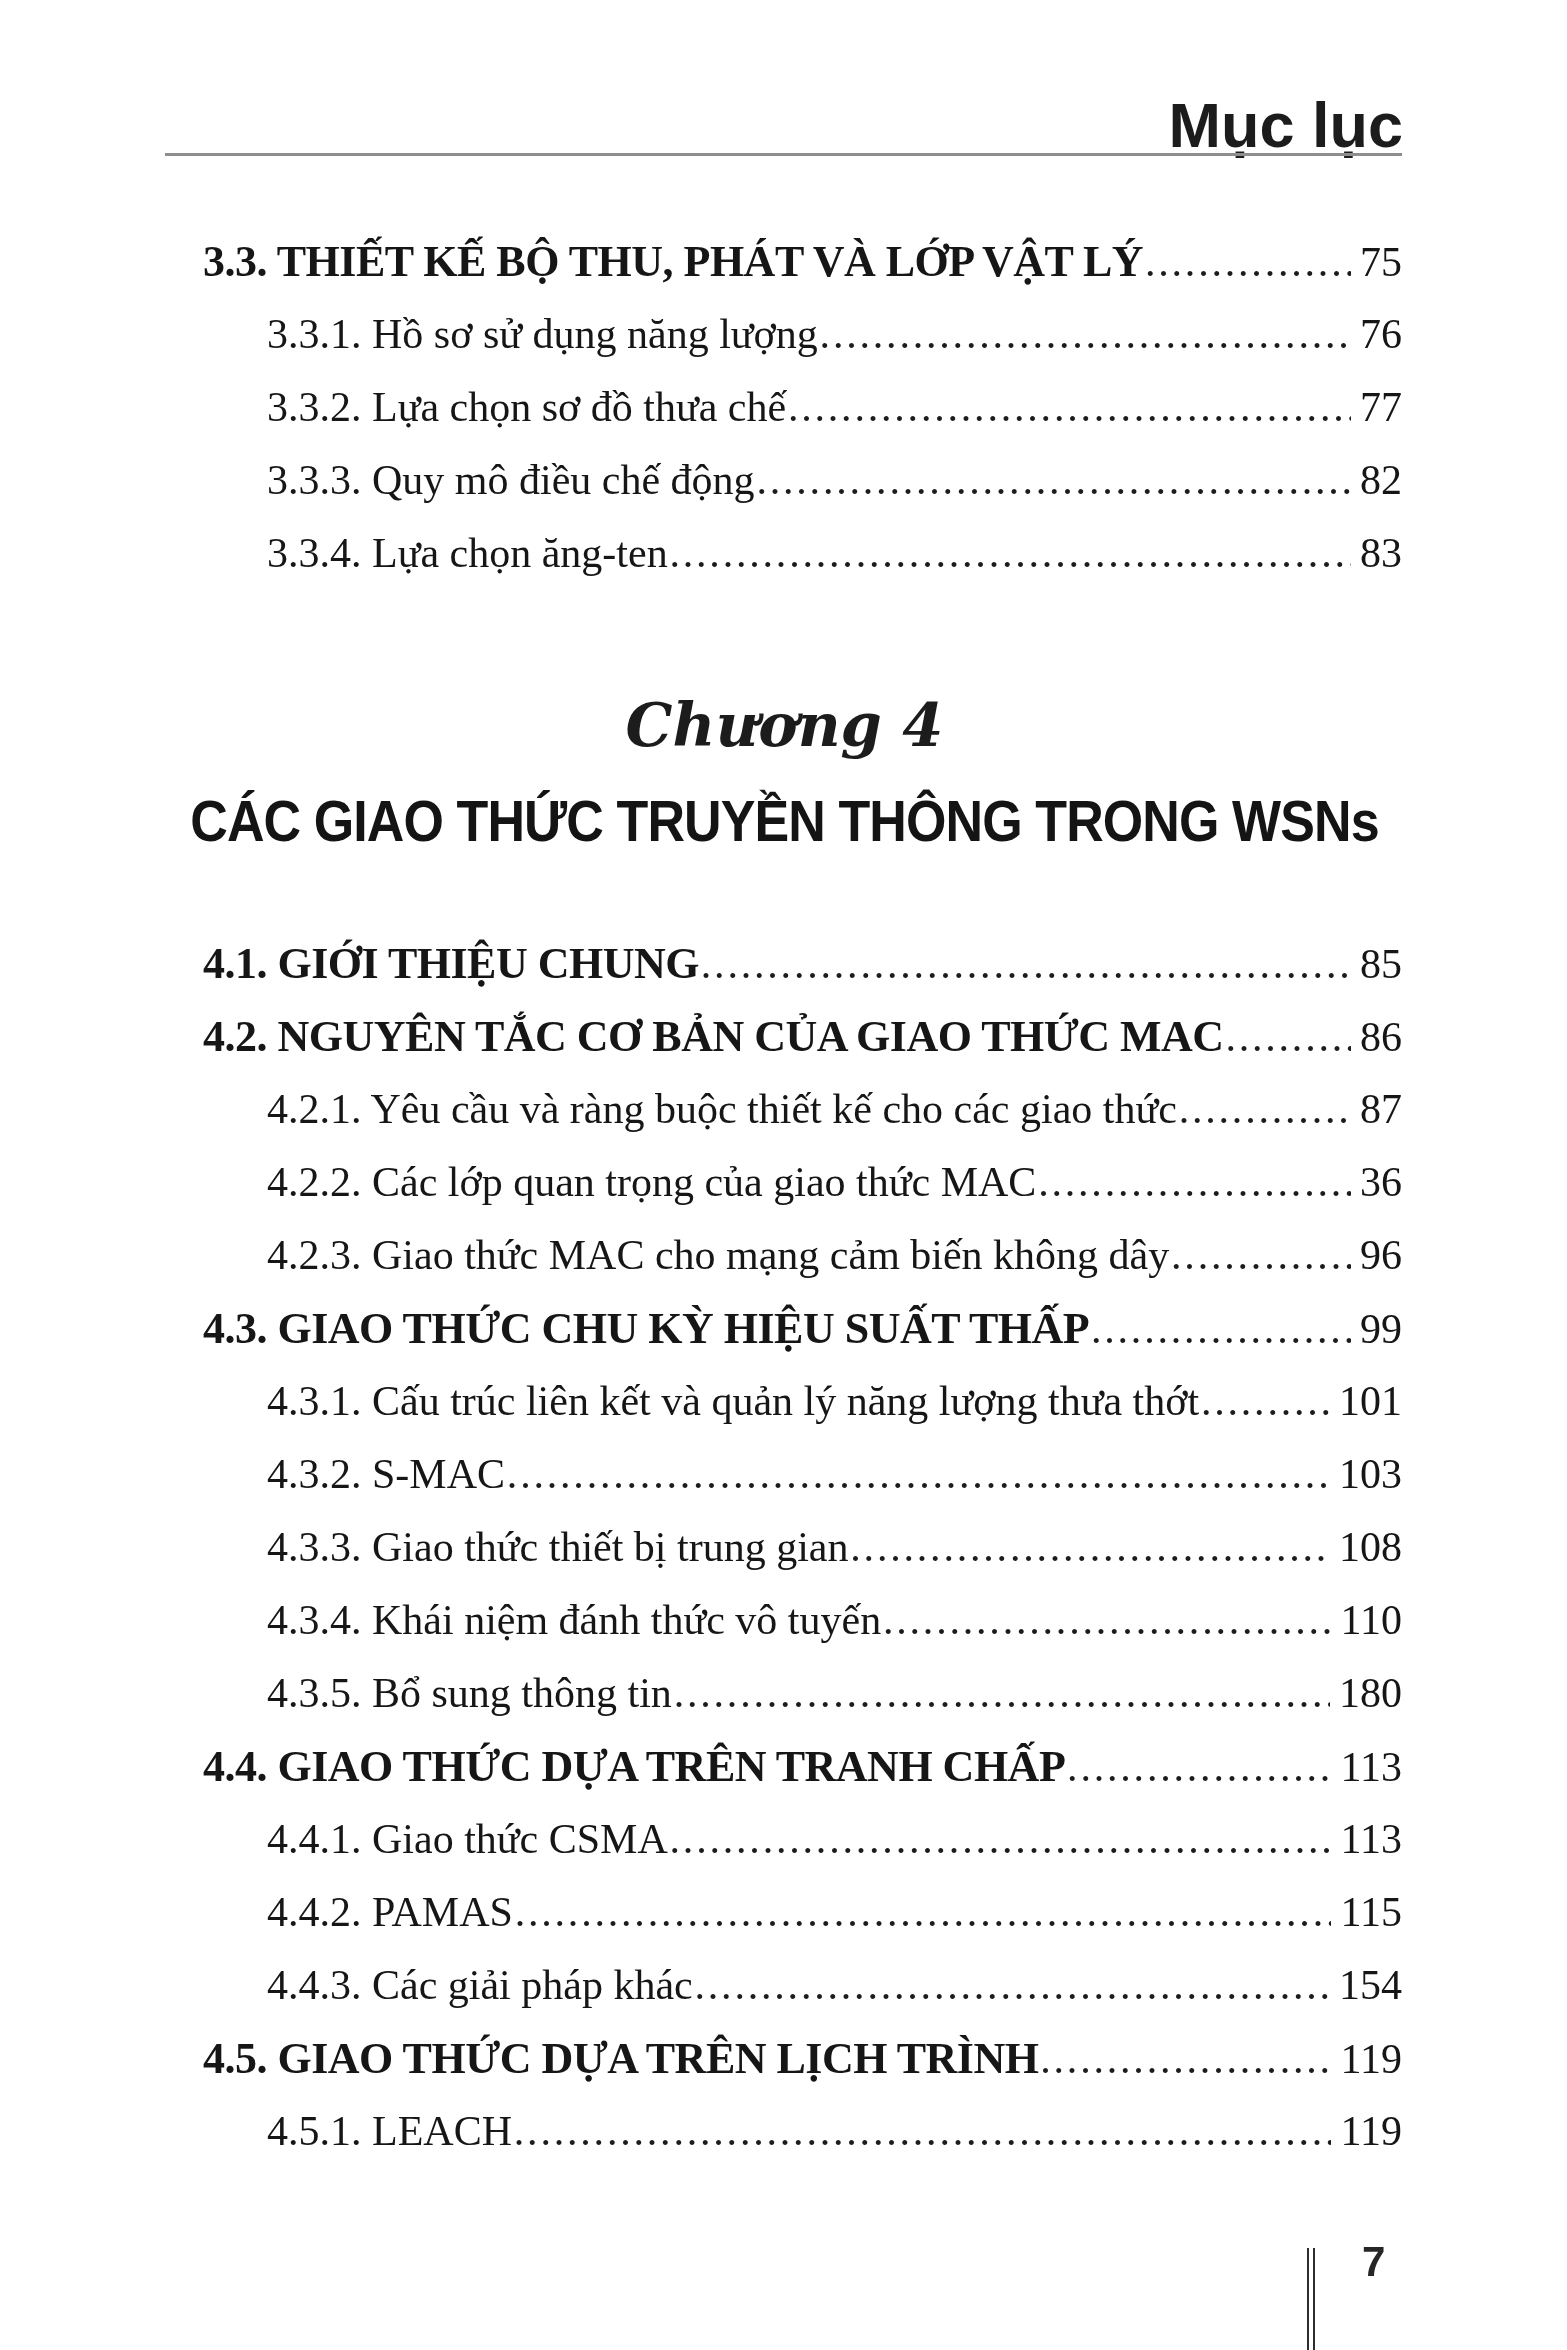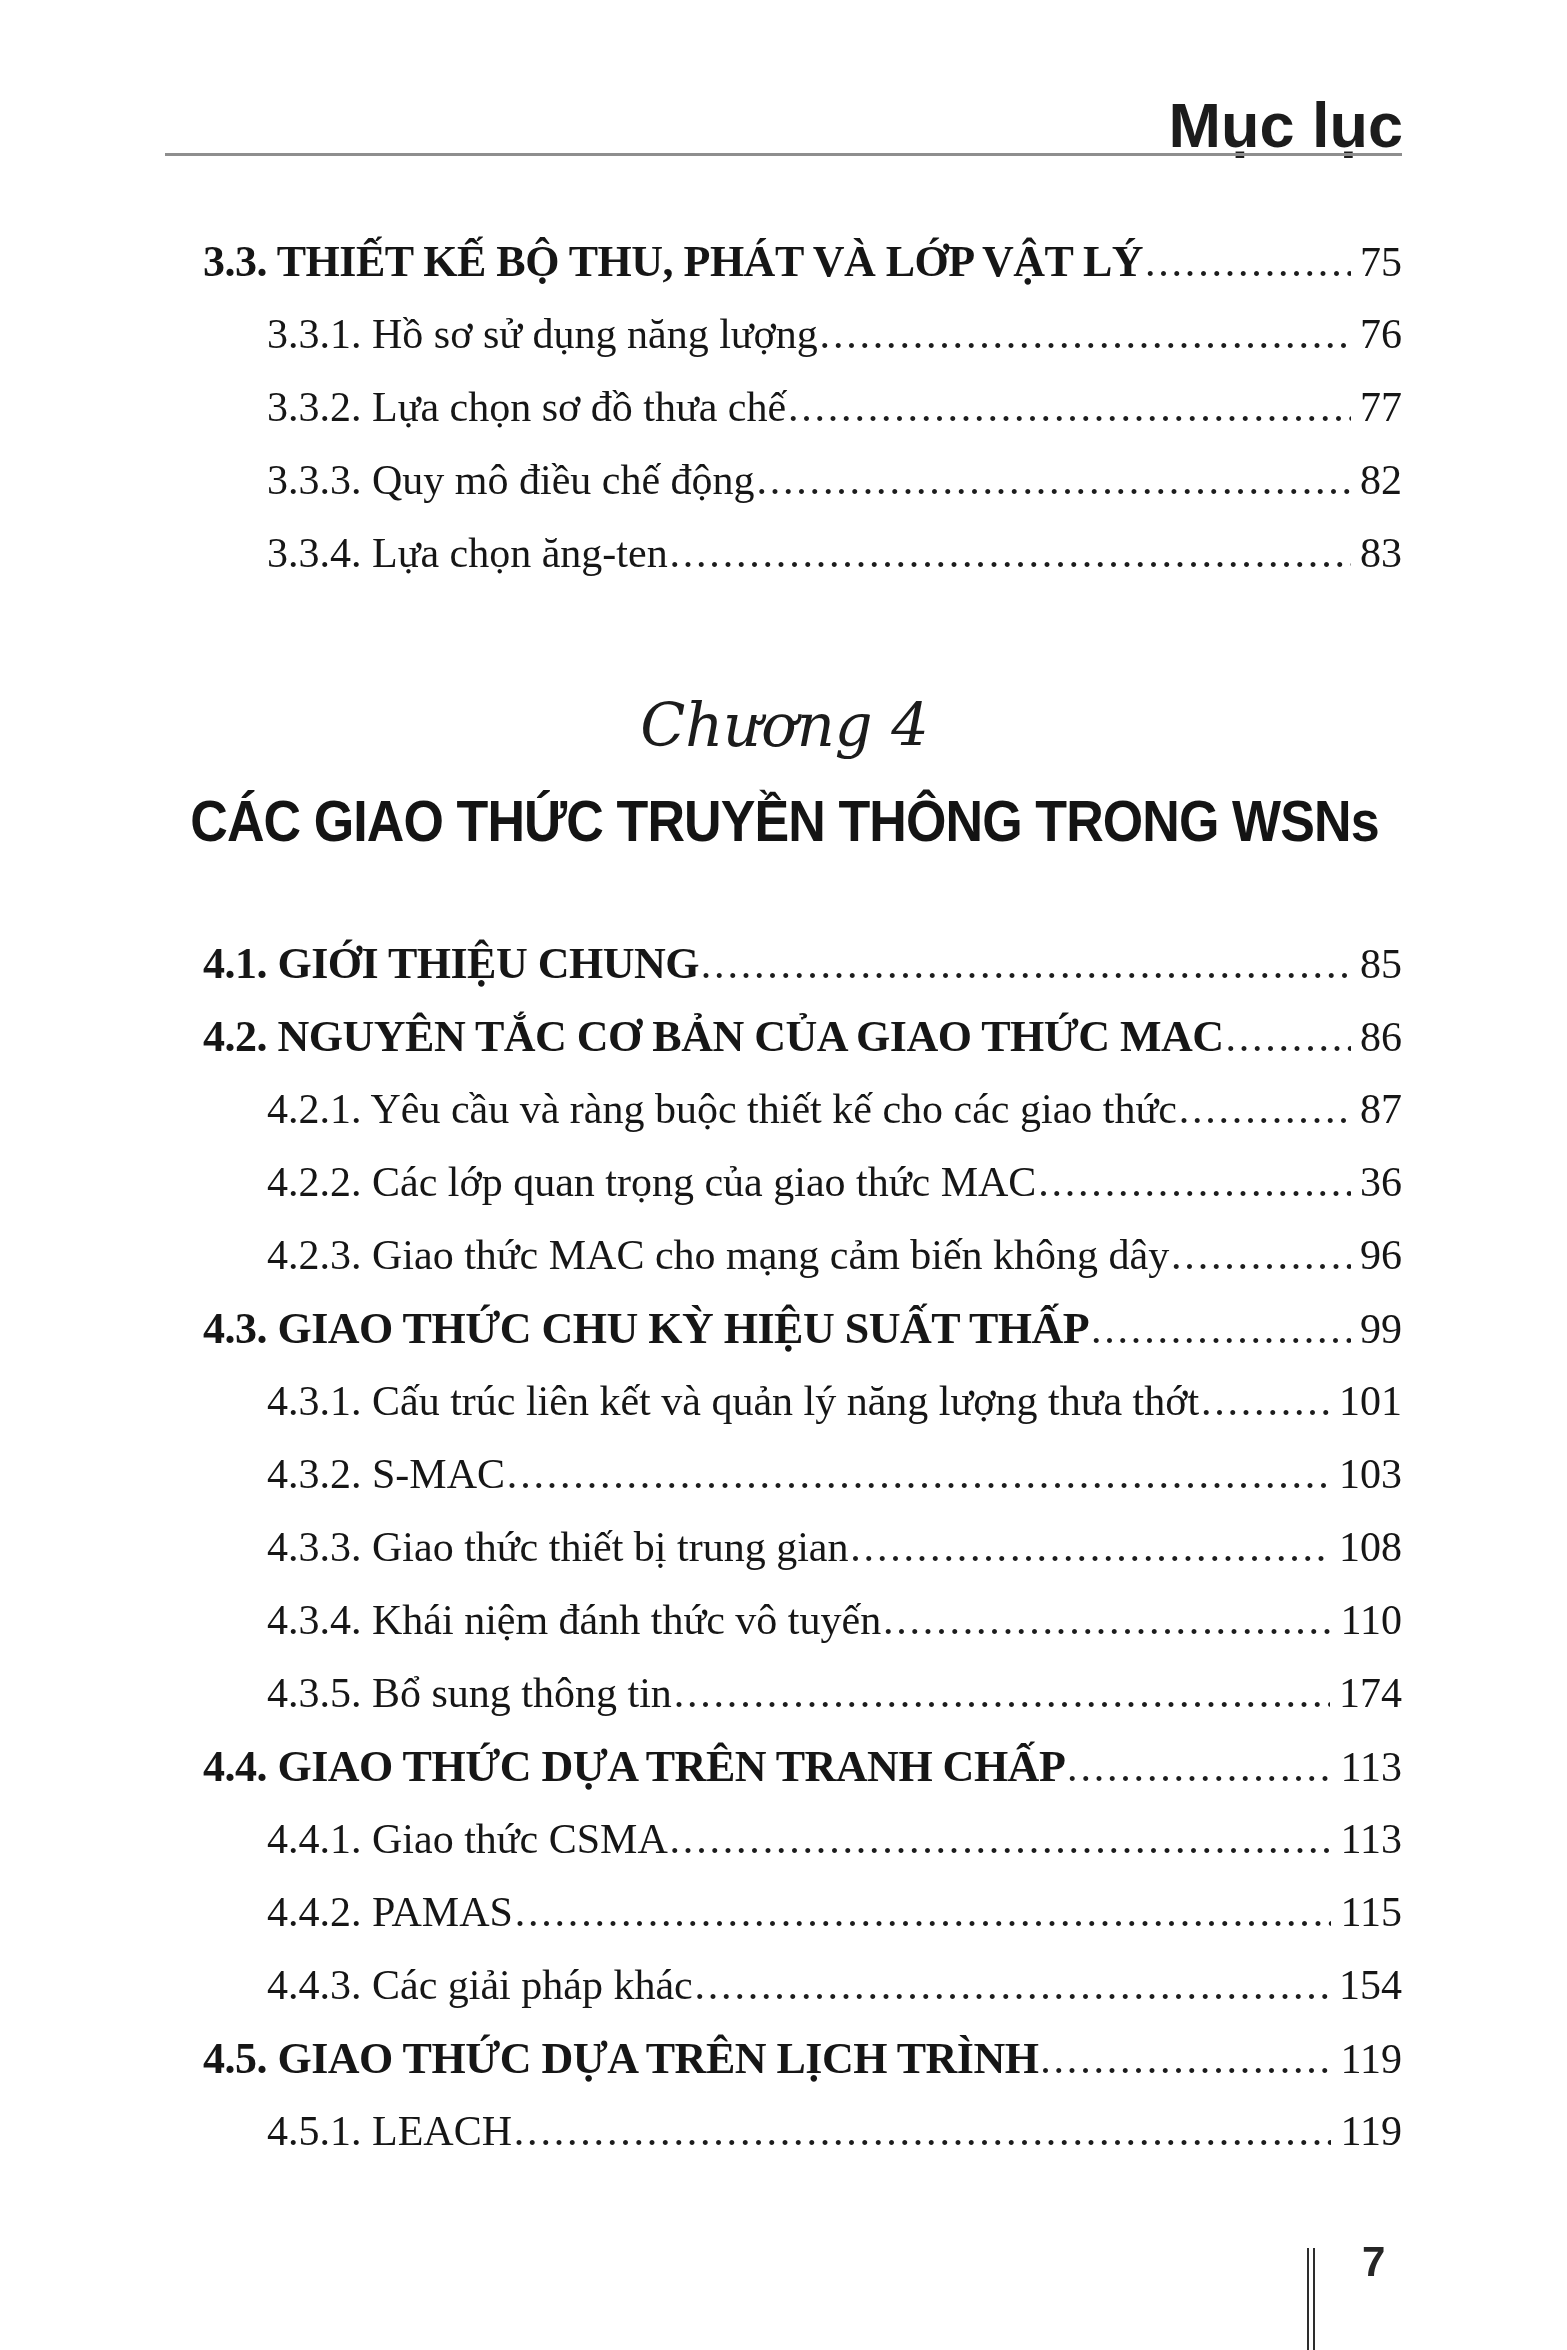--- a/index.html
+++ b/index.html
@@ -82,21 +82,21 @@
 
   
   .chapter-kicker {
     position: absolute;
     top: 691px;
     left: 167px;
     width: 1235px;
     text-align: center;
     font-family: "DejaVu Serif", serif;
     font-style: italic;
-    font-weight: 400;
+    font-weight: 700;
     font-size: 59px;
     line-height: 1.2;
     color: #1c1c1c;
   }
   .chapter-title {
     position: absolute;
     top: 786px;
     left: 167px;
     width: 1235px;
     text-align: center;
@@ -217,21 +217,21 @@
     <span class="toc-page">108</span>
   </div>
       <div class="toc-row sub">
     <span class="toc-label">4.3.4. Khái niệm đánh thức vô tuyến</span>
     <span class="toc-leader"></span>
     <span class="toc-page">110</span>
   </div>
       <div class="toc-row sub">
     <span class="toc-label">4.3.5. Bổ sung thông tin</span>
     <span class="toc-leader"></span>
-    <span class="toc-page">174</span>
+    <span class="toc-page">180</span>
   </div>
       <div class="toc-row main">
     <span class="toc-label">4.4. GIAO THỨC DỰA TRÊN TRANH CHẤP</span>
     <span class="toc-leader"></span>
     <span class="toc-page">113</span>
   </div>
       <div class="toc-row sub">
     <span class="toc-label">4.4.1. Giao thức CSMA</span>
     <span class="toc-leader"></span>
     <span class="toc-page">113</span>

